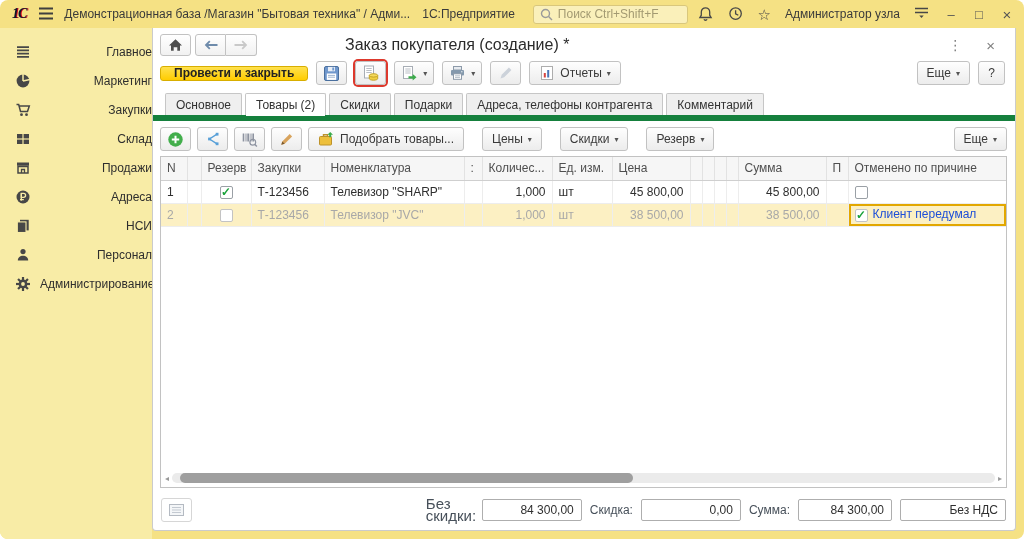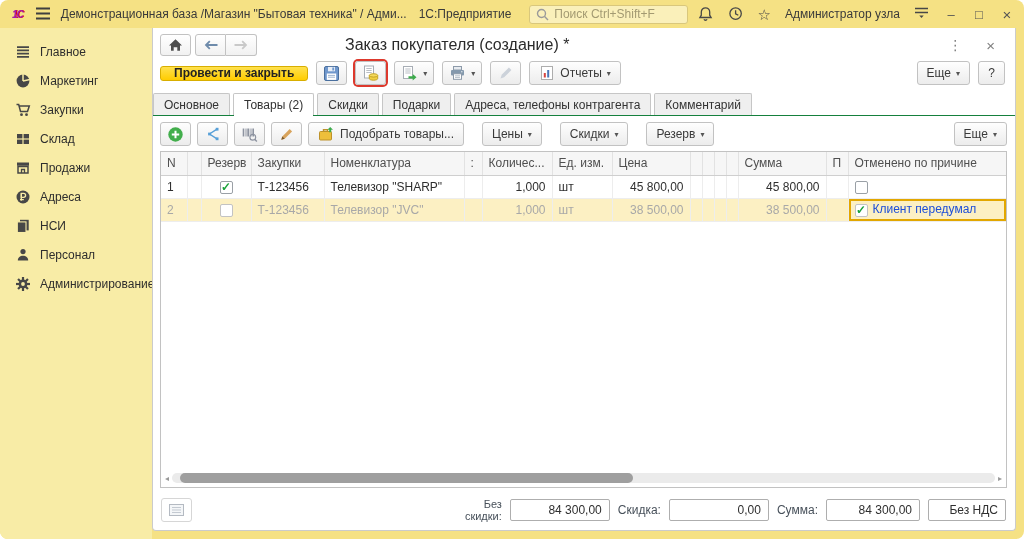--- a/index.html
+++ b/index.html
@@ -2,38 +2,38 @@
 <html><head>
 <meta charset="utf-8">
 <style>
   * { box-sizing: border-box; margin: 0; padding: 0; }
   body { background:#fff; font-family:"Liberation Sans", sans-serif; }
   .app { width:1024px; height:539px; background:#f5e184; border-radius:8px; overflow:hidden;
          display:flex; flex-direction:column; font-size:12px; color:#333; }
 
   
   .topbar { height:28px; display:flex; align-items:center; padding:0 10px 0 12px; gap:10px; flex:none; }
-  .logo { color:#a21caf; font-weight:800; font-style:italic; font-size:10px; letter-spacing:-1px;
-          text-shadow:1px 0 #d6001c; padding-right:2px; }
+  .logo { color:#0f172a; font-weight:800; font-style:italic; font-size:14px; letter-spacing:-1px;
+          text-shadow:1px 0 #d6001c; padding-right:2px;font-family:Liberation Serif, serif; }
   .tb-title { white-space:nowrap; color:#3a3a3a; }
   .tb-app { white-space:nowrap; color:#3a3a3a; margin-left:2px; }
   .search { width:218px; height:19px; background:#faf0ba; border:1px solid #d9c77c; border-radius:3px;
             display:flex; align-items:center; gap:5px; padding:0 6px; margin-left:8px; }
   .search input { border:none; background:transparent; outline:none; font:inherit; font-size:12px;
                   color:#c2410c; width:100%; }
   .search input::placeholder { color:#a39a72; }
   .tb-right { margin-left:auto; display:flex; align-items:center; gap:14px; }
   .tb-user { color:#3a3a3a; white-space:nowrap; }
   .glyph { color:#474747; line-height:1; }
   .win-ctl { color:#555; font-size:13px; width:14px; text-align:center; }
 
   
   .body { flex:1; display:flex; min-height:0; }
   .sidebar { width:152px; background:#f8eca6; padding-top:9px; flex:none; }
-  .side-item { height:29px; display:flex; align-items:center; gap:9px; padding-left:15px; cursor:pointer; }
+  .side-item { height:29px; display:flex; align-items:center; gap:9px; padding-left:15px; cursor:pointer;justify-content:space-between; }
   .side-item .lbl { color:#2e2e2e; }
   .icon16 { width:16px; height:16px; flex:none; display:inline-flex; }
 
   .main { flex:1; background:#fff; border:1px solid #cbcbcb; border-top:none; margin:0 8px 8px 0;
           border-radius:0 0 4px 4px; display:flex; flex-direction:column; min-width:0; }
 
   
   .form-header { display:flex; align-items:center; padding:6px 10px 2px 7px; gap:4px; }
   .nav-btn { width:31px; height:22px; border:1px solid #c2c2c2; border-radius:3px;
              background:linear-gradient(#fff,#f1f1f1); display:inline-flex; align-items:center; justify-content:center; }
@@ -48,21 +48,21 @@
   .btn { height:24px; border:1px solid #c2c2c2; border-radius:3px; background:linear-gradient(#fefefe,#ececec);
          display:inline-flex; align-items:center; gap:5px; padding:0 9px; color:#3a3a3a; cursor:pointer; white-space:nowrap; }
   .btn.icon-only { width:31px; padding:0; justify-content:center; }
   .btn-primary { background:linear-gradient(#ffe14d,#fc0); border:1px solid #d8ae00; font-weight:bold;
                  height:15px; padding:0 13px; color:#222; }
   .btn.post { box-shadow:0 0 0 2px #dd392d; }
   .caret { font-size:8px; color:#555; }
   .sp { flex:1; }
 
   
-  .tabs { display:flex; padding-left:0; border-bottom:1px solid #15803d; margin-top:1px; }
+  .tabs { display:flex; padding-left:12px; border-bottom:6px solid #15803d; margin-top:1px; }
   .tab { height:22px; padding:0 10px; display:flex; align-items:center; border:1px solid #c6c6c6; border-bottom:none;
          background:#efefef; margin-right:3px; border-radius:2px 2px 0 0; cursor:pointer; white-space:nowrap; }
   .tab.active { background:#fff; position:relative; }
   .tab.active::after { content:""; position:absolute; left:0; right:0; bottom:-1px; height:1px; background:#fff; }
 
   
   .content { flex:1; display:flex; flex-direction:column; padding:6px 8px 8px 7px; min-height:0;border-radius:16px; }
   .tbl-toolbar { display:flex; align-items:center; gap:6px; margin-bottom:5px; }
   .grid { flex:1; border:1px solid #c2c2c2; display:flex; flex-direction:column; min-height:0; }
   table { border-collapse:collapse; table-layout:fixed; width:100%; }
@@ -81,21 +81,21 @@
   tr.muted .cb { border-color:#c3c3c3; }
   .filler { flex:1; }
   .hscroll { height:12px; margin:0 4px 3px; display:flex; align-items:center; gap:3px; flex:none; }
   .hs-arrow { color:#999; font-size:8px; }
   .hs-track { flex:1; height:10px; background:#ebebeb; border-radius:5px; position:relative; }
   .hs-thumb { position:absolute; left:1%; width:55%; height:10px; background:#9f9f9f; border-radius:5px; }
 
   
   .totals { display:flex; align-items:center; gap:8px; padding:10px 1px 0 1px; flex:none; }
   .t-label { color:#47505a; white-space:nowrap; }
-  .t-label.two-line { width:48px; text-align:right; font-size:11px; line-height:12px; white-space:normal; }
+  .t-label.two-line { width:48px; text-align:left; font-size:15px; line-height:12px; white-space:normal; }
   .t-field { height:22px; border:1px solid #aeaeae; border-radius:2px; background:#fff; display:flex;
              align-items:center; justify-content:flex-end; padding:0 7px; width:100px; color:#2f2f2f; }
   .gap14 { width:6px; }
 </style>
 </head>
 <body>
 
 <div class="app">
 
   <div class="topbar">
@@ -502,19 +502,19 @@
                 <path d="M4 4.5h9M4 7h9M4 9.5h9" stroke="#c3c9d1"></path>
               </svg>
           </span>
           <span class="sp"></span>
           <span class="t-label two-line">Без скидки:</span>
           <span class="t-field">84 300,00</span>
           <span class="t-label">Скидка:</span>
           <span class="t-field">0,00</span>
           <span class="t-label">Сумма:</span>
           <span class="t-field" style="width:94px">84 300,00</span>
-          <span class="t-field" style="width:78px">Без НДС</span>
+          <span class="t-field" style="width:106px">Без НДС</span>
         </div>
 
       </div>
     </div>
   </div>
 </div>
 
 </body></html>

